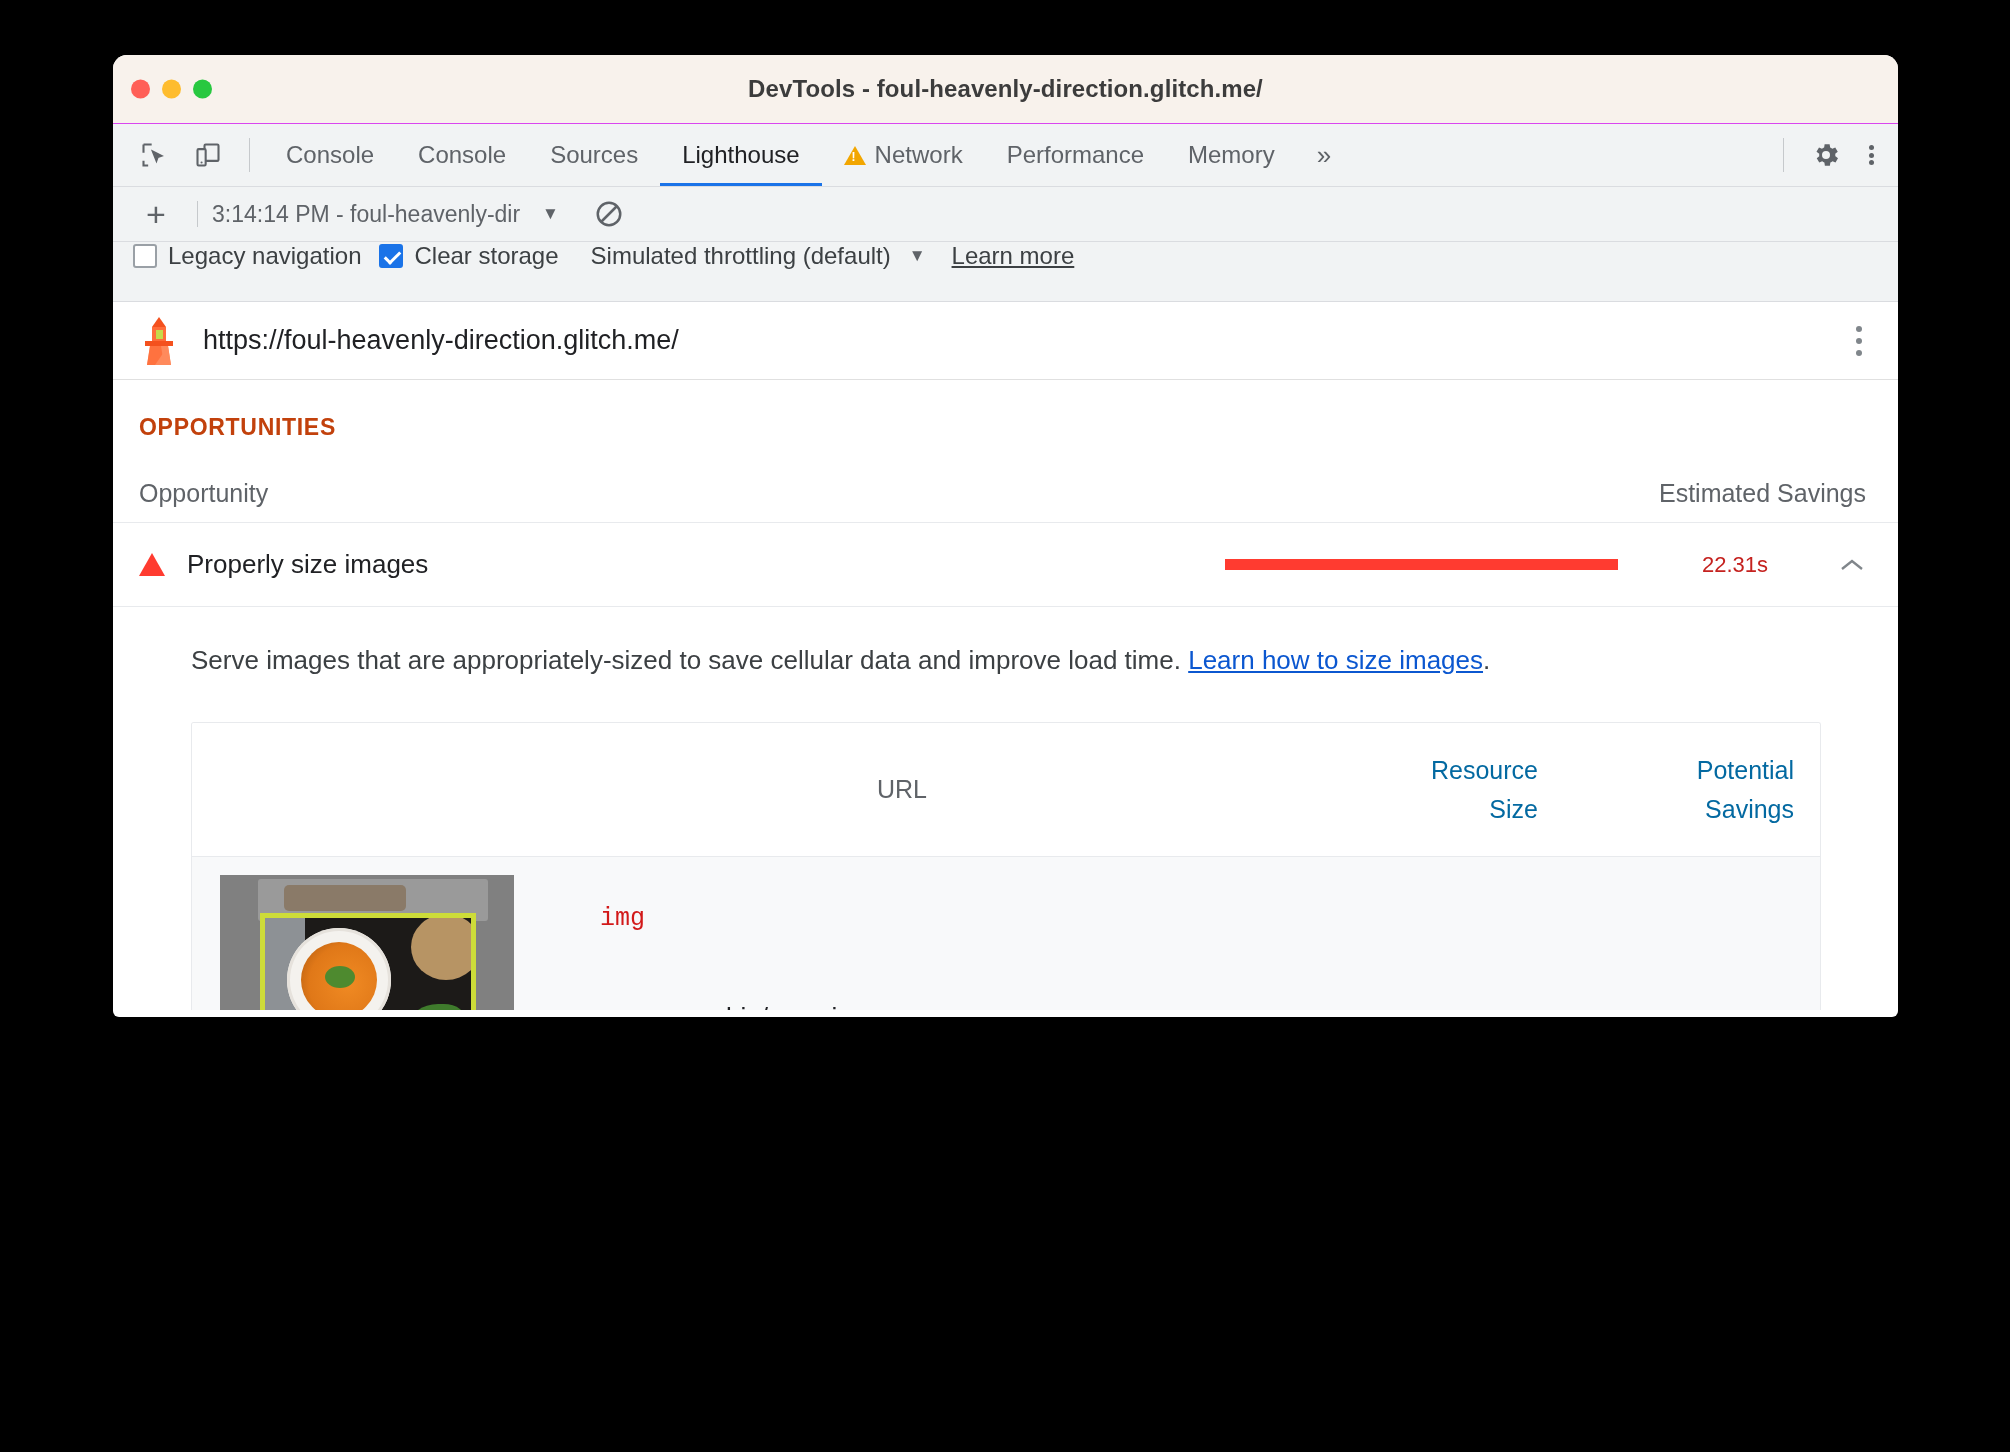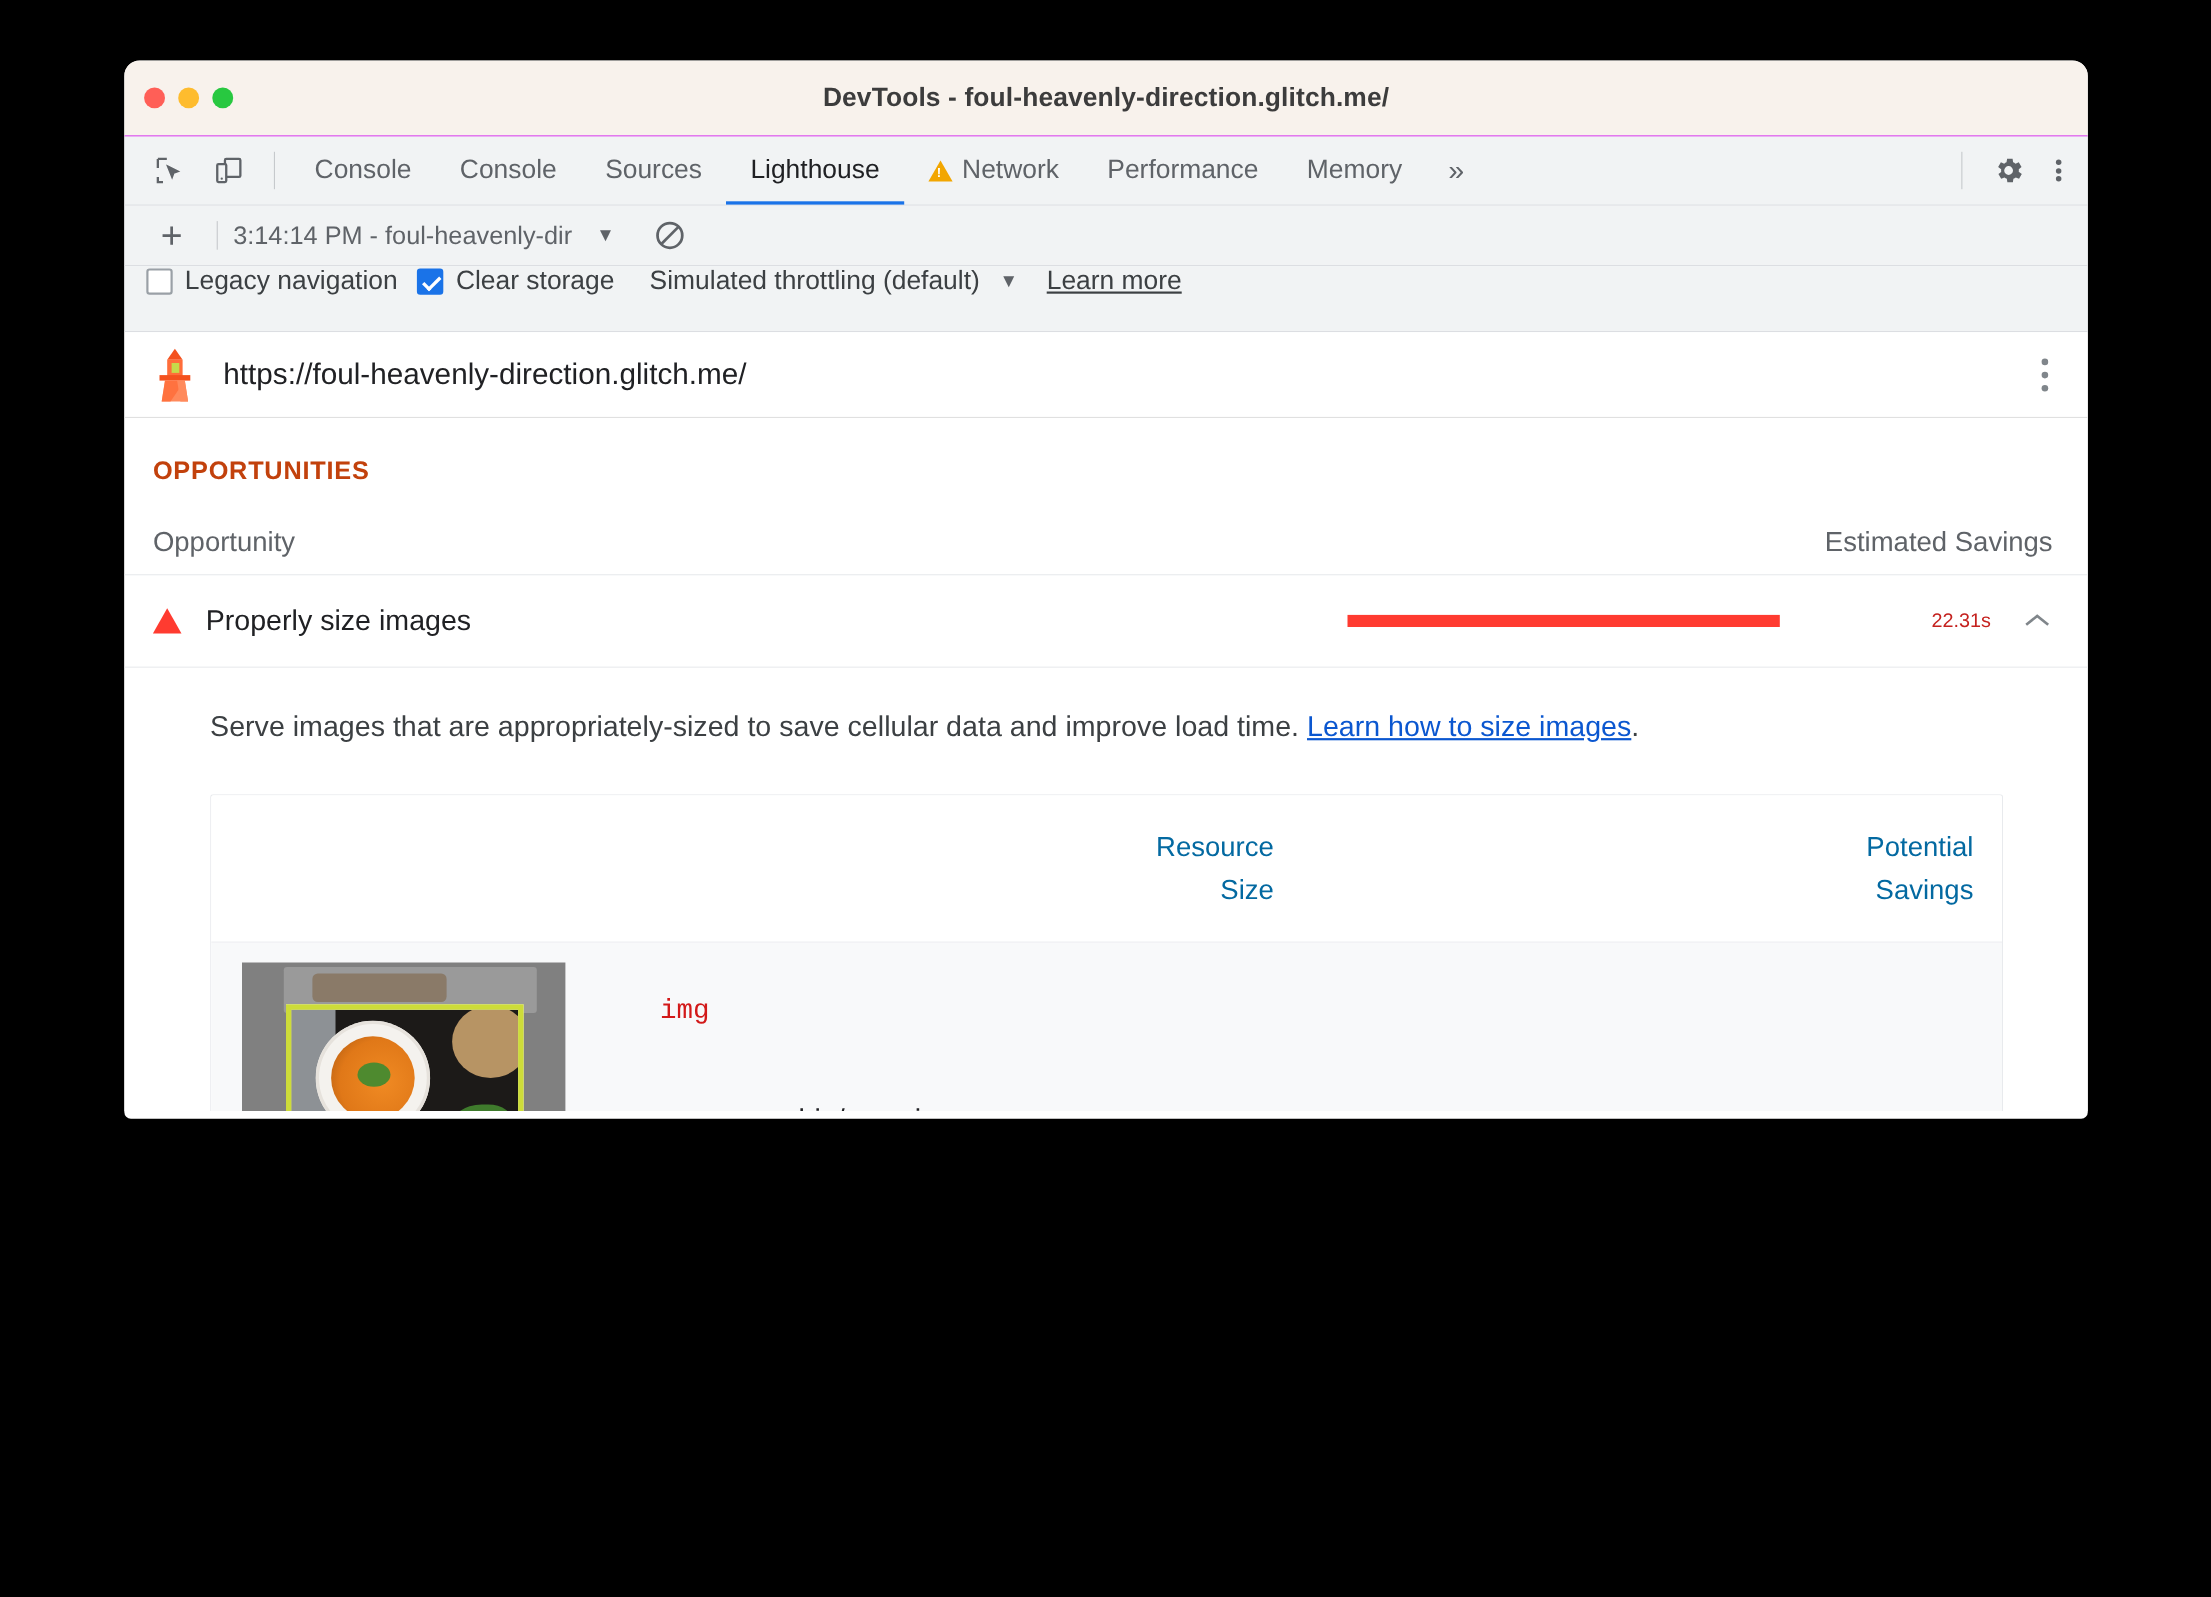--- a/index.html
+++ b/index.html
@@ -232,22 +232,22 @@
     border-bottom: 23px solid #ff3b30;
     margin-right: 22px;
   }
   .opp-name { font-size: 26px; color: #202124; }
   .opp-bar-wrap { margin-left: auto; display: flex; align-items: center; }
   .opp-bar {
     width: 393px; height: 11px;
     background: #ff3b30;
   }
   .opp-val {
-    width: 150px; text-align: right;
-    font-size: 18px; color: #c5221f;
+    width: 150px; text-align: center;
+    font-size: 22px; color: #c5221f;
     margin-left: 42px;
   }
   .opp-chevron {
     margin-left: 28px; color: #80868b; font-size: 24px;
     width: 28px; text-align: center;
   }
 
   .opp-detail {
     border-top: 1px solid #e8eaed;
     padding: 36px 32px 0 78px;
@@ -519,20 +519,21 @@
       </div>
 
       <div class="opp-detail">
         <div class="opp-desc">
           <span>Serve images that are appropriately-sized to save cellular data and improve load time. </span><a>Learn how to size images</a><span>.</span>
         </div>
 
         <div class="table">
           <div class="thead">
             <div class="thumb-cell"></div>
+            <div class="th-url">URL</div>
             <div class="th-num">
               <div>Resource</div>
               <div>Size</div>
             </div>
             <div class="th-num">
               <div>Potential</div>
               <div>Savings</div>
             </div>
           </div>
 

